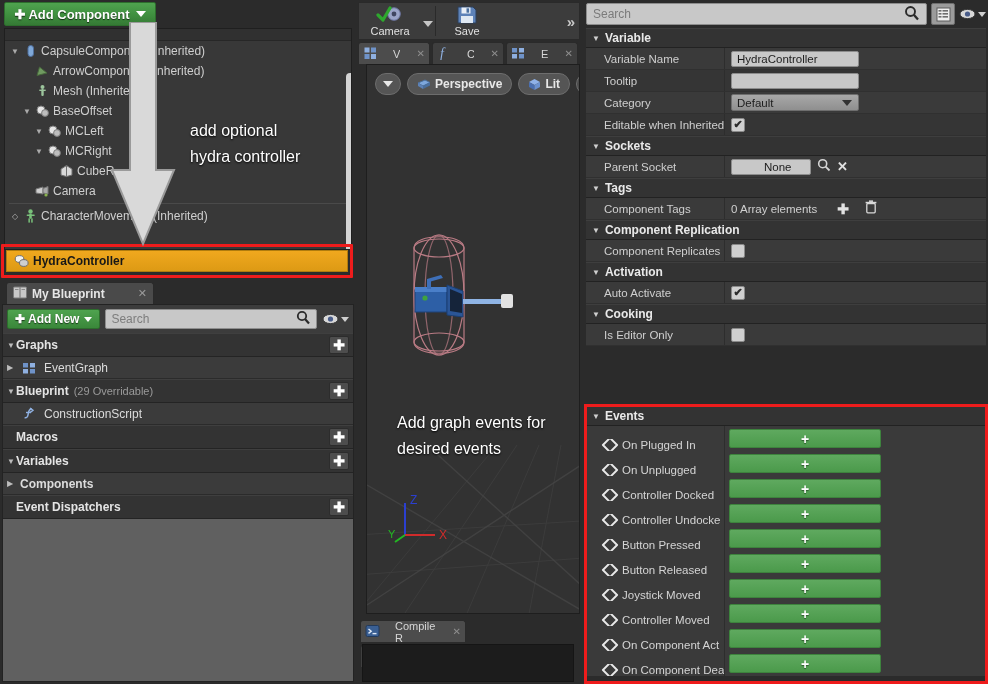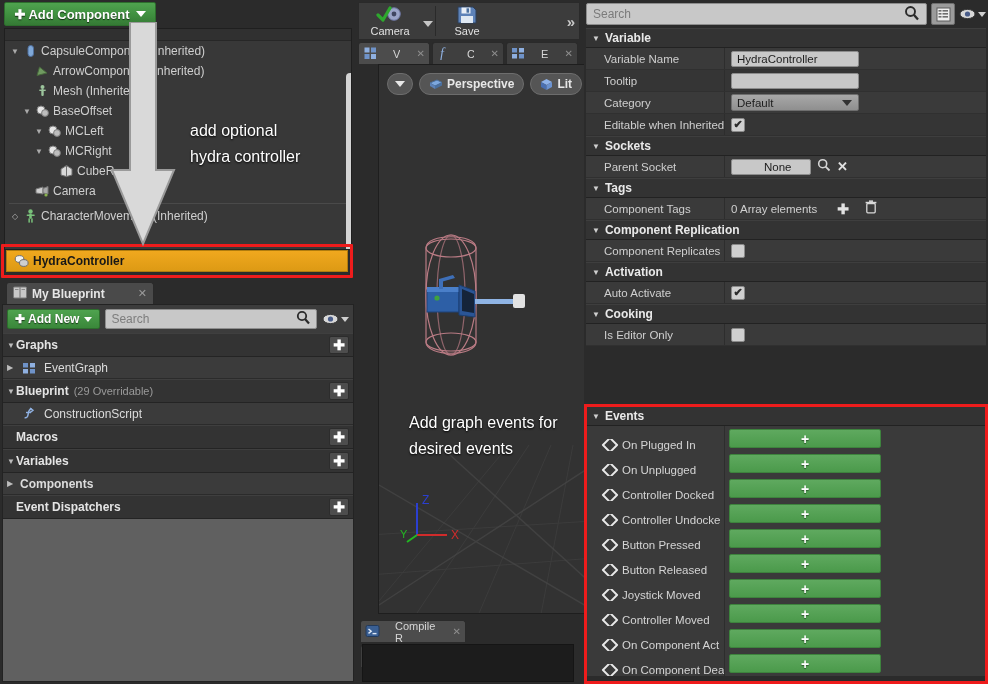--- a/index.html
+++ b/index.html
@@ -109,21 +109,21 @@
   .tb-div { width:1px; height:30px; background:#2a2a2a; }
 
   #vp-tabs { left:2px; top:42px; width:222px; height:22px; display:flex; gap:2px; }
   .vtab {
     height:22px; background:#3f3f3f; border:1px solid #2a2a2a; border-bottom:none;
     border-radius:3px 3px 0 0; display:flex; align-items:center; padding:0 4px; gap:15px; color:#d6d6d6; font-size:11px;
   }
   .vtab.active { background:#4c4c4c; }
   .vtab .x { color:#8e8e8e; font-size:10px; margin-left:2px; }
 
-  #viewport { left:22px; top:64px; width:214px; height:550px; background:#737373; border:1px solid #1e1e1e; overflow:hidden; }
+  #viewport { left:10px; top:64px; width:214px; height:550px; background:#737373; border:1px solid #1e1e1e; overflow:hidden; }
   #vp-controls { position:absolute; left:8px; top:8px; display:flex; align-items:center; gap:6px; }
   .pill { height:22px; padding:0 9px; background:#555; border:1px solid #6d6d6d; border-radius:11px; color:#e8e8e8; font-size:12px; font-weight:bold; display:flex; align-items:center; gap:4px; }
   .pill.round { width:26px; padding:0; justify-content:center; border-radius:13px;}
 
   #bottom-tabs { left:4px; top:620px; width:220px; height:22px; display:flex; gap:3px;flex-direction:column; }
   #bottom-panel { left:6px; top:644px; width:212px; height:38px; background:#1c1c1c; border:1px solid #151515; }
 
   
   #right { left:584px; top:0; width:404px; height:684px; background:#2b2b2b; }
   #det-search-row { left:2px; top:2px; width:400px; height:24px; display:flex; align-items:center; gap:4px; }

